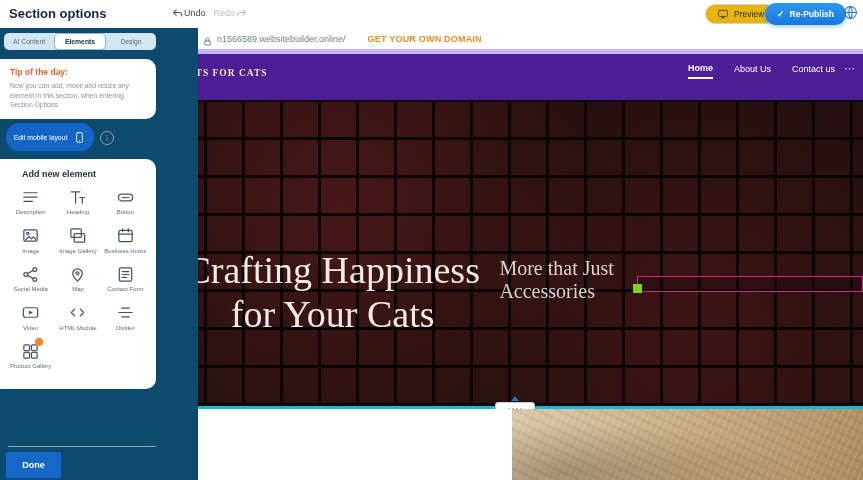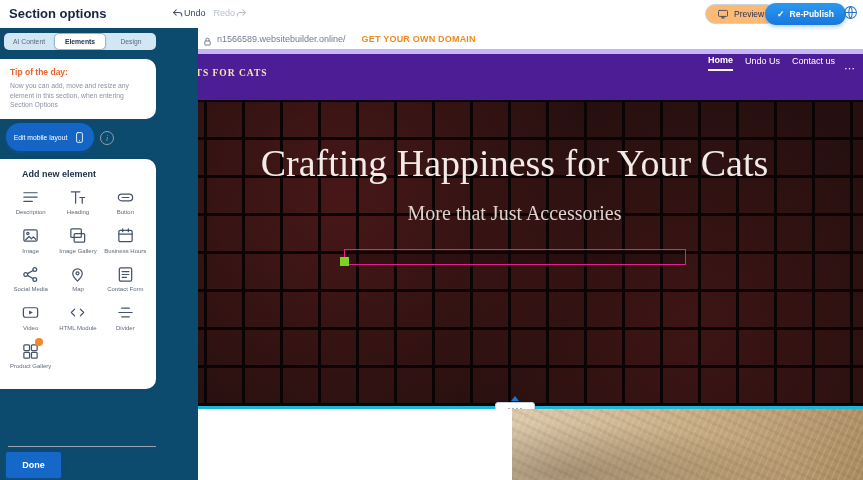--- a/index.html
+++ b/index.html
@@ -10,21 +10,21 @@
   .topbar{position:absolute;left:0;top:0;width:863px;height:28px;background:#fff;z-index:40}
   .page-title{position:absolute;left:9px;top:6px;font-size:13px;font-weight:bold;color:#17233f}
   .history{position:absolute;left:171px;top:6px;display:flex;align-items:center;}
   .hist-ico{width:13px;height:13px;display:inline-block}
   .hist-ico svg{width:13px;height:13px;fill:none;stroke:#4a5568;stroke-width:1.6;stroke-linecap:round;stroke-linejoin:round}
   .hist-ico.dim svg{stroke:#b8c0ca}
   .hist-lbl{font-size:9px;color:#39455a}
   .hist-lbl.dim{color:#b8c0ca}
   .hist-gap{width:8px}
   .btn-preview{position:absolute;left:705px;top:4px;height:20px;display:flex;align-items:center;gap:5px;
-    padding:0 11px;border:1px solid #c9d5e2;border-radius:11px;background:#fdba74;font-size:8.5px;color:#1c2c4c;cursor:pointer}
+    padding:0 11px;border:1px solid #c9d5e2;border-radius:11px;background:#eab308;font-size:8.5px;color:#1c2c4c;cursor:pointer}
   .btn-preview svg{width:12px;height:12px;fill:none;stroke:#31415e;stroke-width:1.4;stroke-linecap:round}
   .btn-republish{position:absolute;left:765px;top:3px;height:22px;display:flex;align-items:center;gap:5px;
     padding:0 12px;border:none;border-radius:12px;background:linear-gradient(180deg,#2b99f0,#1877dd);
     font-size:8.5px;color:#fff;font-weight:bold;cursor:pointer;box-shadow:0 2px 4px rgba(24,119,221,.35)}
   .check-ico{font-size:9px;font-weight:bold}
   .globe{position:absolute;left:842px;top:4px;width:17px;height:17px}
   .globe svg{width:17px;height:17px;fill:none;stroke:#2b72c9;stroke-width:1.2}
 
   
   .sidebar{position:absolute;left:0;top:28px;width:198px;bottom:0;background:#0c4a6e;z-index:20}
@@ -59,39 +59,39 @@
 
   
   .main{position:absolute;left:166px;top:28px;right:0;bottom:0;background:#fff}
   .browserbar{position:absolute;left:0;top:0;right:0;height:26px;background:#fff;border-bottom:5px solid #c4b5fd;
     display:flex;align-items:center;padding-left:7px;box-sizing:border-box}
   .bdots{display:flex;gap:3px;margin-right:9px}
   .bdot{width:5px;height:5px;border-radius:50%;background:#c7cdd7}
   .lock{width:9px;height:11px;margin-right:5px}
   .lock svg{width:9px;height:11px;fill:none;stroke:#39455a;stroke-width:1.5}
   .url{font-size:9px;color:#707d8f}
-  .domain-cta{font-size:9px;font-weight:bold;color:#f08a1d;margin-left:16px;letter-spacing:.2px;cursor:pointer}
+  .domain-cta{font-size:9px;font-weight:bold;color:#f08a1d;margin-left:22px;letter-spacing:.2px;cursor:pointer}
 
   .site{position:absolute;left:0;top:26px;right:0;bottom:0;overflow:hidden}
   .site-header{position:absolute;left:0;top:0;right:0;height:46px;background:#4c1d95}
   .logo{position:absolute;left:14px;top:14px;font-size:9.5px;font-weight:bold;letter-spacing:1px;color:#f6e6a8;
     font-family:"Liberation Serif",serif}
-  .nav{position:absolute;right:28px;top:1px;display:flex;align-items:center;gap:12px}
+  .nav{position:absolute;right:28px;top:9px;display:flex;align-items:center;gap:21px}
   .nav-item{font-size:9px;color:#fff;cursor:pointer;padding-bottom:4px}
   .nav-item.active{font-weight:bold;border-bottom:2px solid #fff}
   .nav-more{position:absolute;right:8px;top:8px;color:#fff;font-size:11px;cursor:pointer}
 
   .hero{position:absolute;left:0;top:46px;right:0;height:344px;
     background-color:#26100f;
     background-image:
       repeating-linear-gradient(0deg,#0a0404 0 3px,transparent 3px 38px),
       repeating-linear-gradient(90deg,#0a0404 0 3px,transparent 3px 38px),
       radial-gradient(circle at 25% 30%,rgba(150,40,45,.30),transparent 45%),
       radial-gradient(circle at 75% 65%,rgba(140,35,40,.24),transparent 42%);
-    display:flex;flex-direction:column;align-items:center}
+    display:flex;flex-direction:row;align-items:center}
   .hero-title{margin-top:42px;width:520px;text-align:center;font-family:"Liberation Serif",serif;
     font-size:38px;line-height:1.15;font-weight:normal;color:#f2ebe7}
   .hero-subtitle{margin-top:16px;font-family:"Liberation Serif",serif;font-size:20px;color:#ddd4d0}
   .hero-textbox{position:relative;margin-top:24px;width:322px;padding:7px 9px;border:1px solid #e0218a;
     background:rgba(25,8,12,.35);text-align:center;font-size:10.5px;line-height:1.45;color:#efe9e6}
   .drag-handle{position:absolute;left:-5px;top:7px;width:9px;height:9px;background:#7ed321;cursor:grab}
 
   .section-line{position:absolute;left:0;top:352px;right:0;height:3px;background:#1fb6d5}
   .sec-handle{position:absolute;left:50%;top:-10px;transform:translateX(-50%);display:flex;flex-direction:column;align-items:center;cursor:ns-resize}
   .arr-up{width:0;height:0;border-left:4px solid transparent;border-right:4px solid transparent;border-bottom:5px solid #1b74d4}
@@ -340,21 +340,21 @@
       <span class="url">n1566589.websitebuilder.online/</span>
       <span class="domain-cta">GET YOUR OWN DOMAIN</span>
     </div>
 
     <div class="site">
 
       <div class="site-header">
         <div class="logo">HATS FOR CATS</div>
         <div class="nav">
           <span class="nav-item active">Home</span>
-          <span class="nav-item">Undo Us</span>
+          <span class="nav-item">About Us</span>
           <span class="nav-item">Contact us</span>
         </div>
         <span class="nav-more">⋯</span>
       </div>
 
       <div class="hero">
         <div class="hero-title">Crafting Happiness for Your Cats</div>
         <div class="hero-subtitle">More that Just Accessories</div>
         <div class="hero-textbox">
           <span class="drag-handle"></span>

